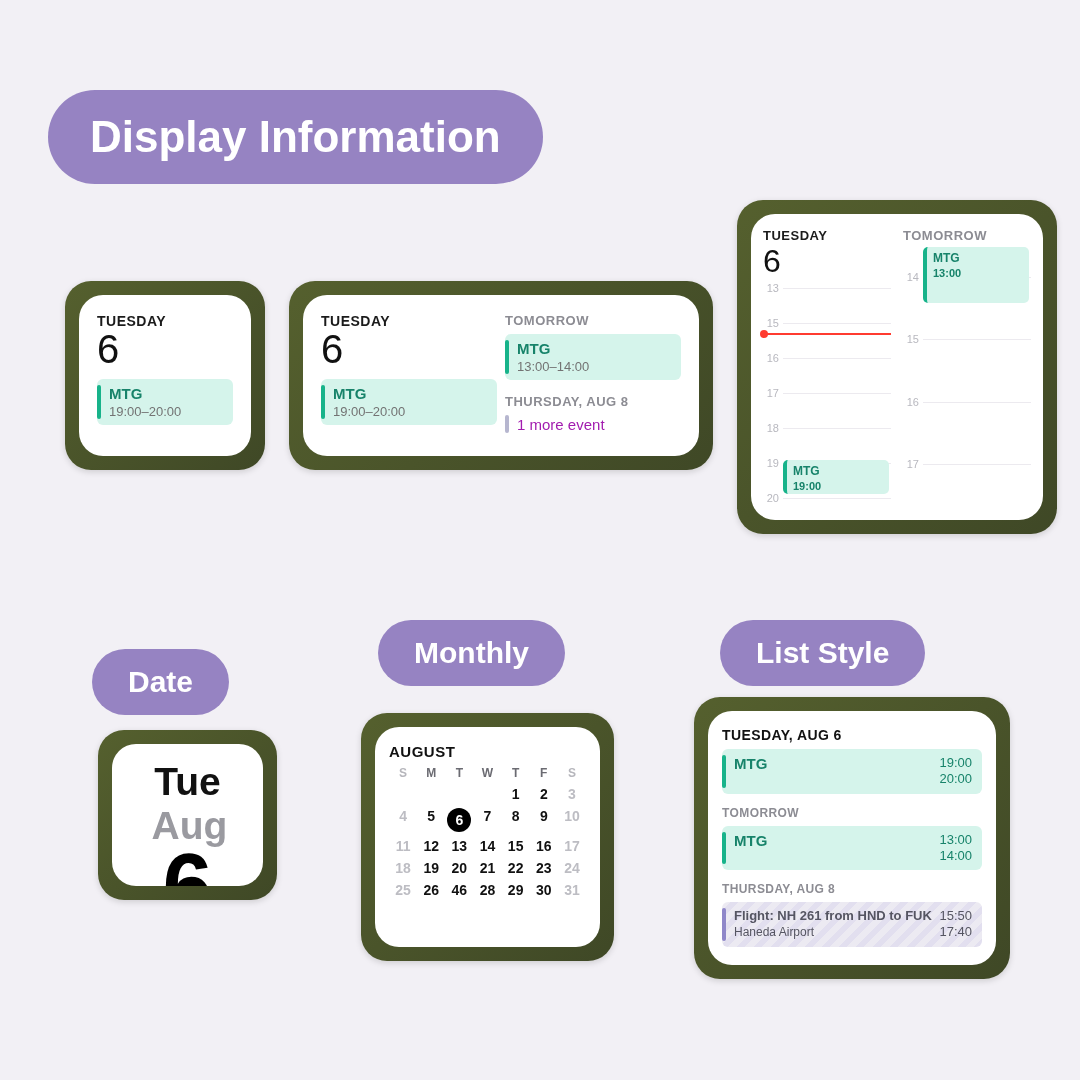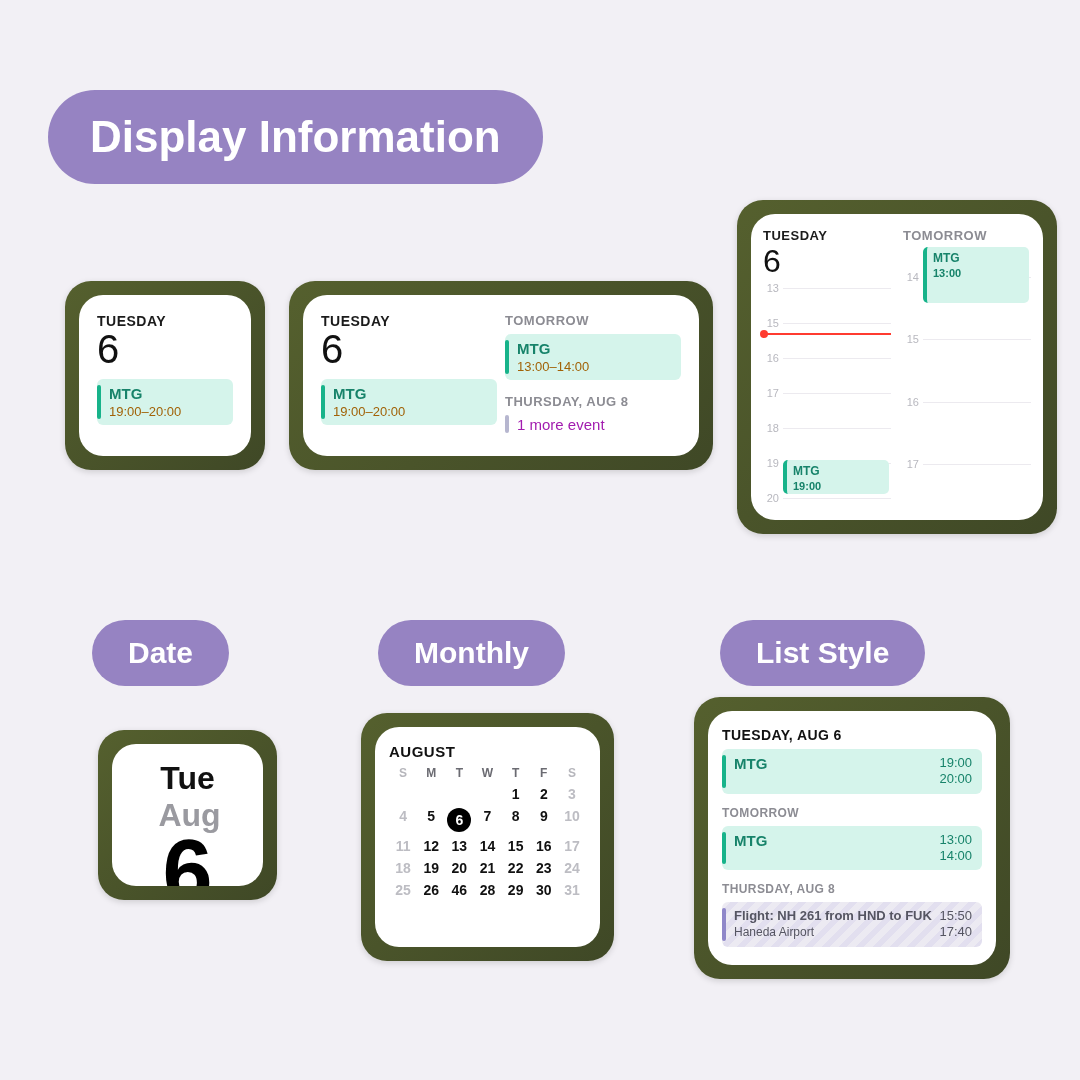--- a/index.html
+++ b/index.html
@@ -48,21 +48,21 @@
     padding: 6px 8px 6px 0;
     margin-top: 10px;
   }
   .event .bar {
     width: 4px;
     border-radius: 3px;
     background: #17b38a;
     margin-right: 8px;
   }
   .event .title { color: #17836a; font-weight: 700; font-size: 15px; }
-  .event .time  { color: #a16207; font-size: 13px; margin-top: 2px; }
+  .event .time  { color: #737373; font-size: 13px; margin-top: 2px; }
 
   .sub-head { color: #8c8c93; font-size: 13px; font-weight: 800; letter-spacing: .5px; margin-top: 14px; }
   .more-row { display:flex; align-items:center; margin-top:6px; }
   .more-row .mbar { width:4px; height:18px; background:#b6b6cf; border-radius:3px; margin-right:8px; }
   .more-row .mtxt { color:#a21caf; font-size:15px; }
 
   
   .hourly-cols { display:flex; height:100%; }
   .hcol { flex:1; position:relative; }
   .hcol + .hcol { margin-left:12px; }
@@ -75,21 +75,21 @@
   .now-ln { position:absolute; left:0; right:0; height:2px; background:#ff3b30; }
   .now-dot{ position:absolute; width:8px; height:8px; border-radius:50%; background:#ff3b30; left:-3px; top:-3px; }
   .block-evt {
     position:absolute; background:#d5f4eb; border-left:4px solid #17b38a;
     border-radius:5px; font-size:12px; color:#17836a; padding:4px 6px; font-weight:700;
   }
   .block-evt .t { display:block; font-weight:600; font-size:11px; margin-top:2px; }
 
   
   .dateonly { text-align:center; padding-top:16px; }
-  .dateonly .dm { font-size:32px; font-weight:700; }
+  .dateonly .dm { font-size:39px; font-weight:700; }
   .dateonly .dm .dow { color:#111; }
   .dateonly .dm .mon { color:#9a9aa0; margin-left:4px; }
   .dateonly .big { font-size:90px; font-weight:800; color:#000; line-height:.95; margin-top:-4px; }
 
   
   .mon-lbl { font-size:15px; font-weight:800; letter-spacing:.5px; color:#111; margin-bottom:6px; }
   .mgrid { display:grid; grid-template-columns:repeat(7,1fr); row-gap:6px; text-align:center; }
   .mgrid .h { font-size:12px; font-weight:700; color:#6b6b72; }
   .mgrid .h.wk { color:#b6b6bc; }
   .mgrid .d { font-size:14px; font-weight:700; color:#111; }
@@ -115,21 +115,21 @@
   .ls-row.striped .bar { background:#8f87c9; }
   .ls-row.striped .ttl, .ls-row.striped .sub, .ls-row.striped .times { color:#555562; }
   .ls-row .sub { display:block; font-size:12px; font-weight:500; margin-top:2px; }
 
 </style>
 </head>
 <body>
 
 <div class="pill pill-lg" style="position:absolute; left:48px; top:90px;">Display Information</div>
 
-<div class="pill pill-md" style="position:absolute; left:92px; top:620px;">Date</div>
+<div class="pill pill-md" style="position:absolute; left:92px; top:649px;">Date</div>
 
 <div class="pill pill-md" style="position:absolute; left:378px; top:620px;">Monthly</div>
 
 <div class="pill pill-md" style="position:absolute; left:720px; top:620px;">List Style</div>
 
 <div class="frame" style="left:65px; top:281px; width:200px; height:189px;">
   <div class="card">
     <div class="day-label">TUESDAY</div>
     <div class="day-num">6</div>
     <div class="event">

